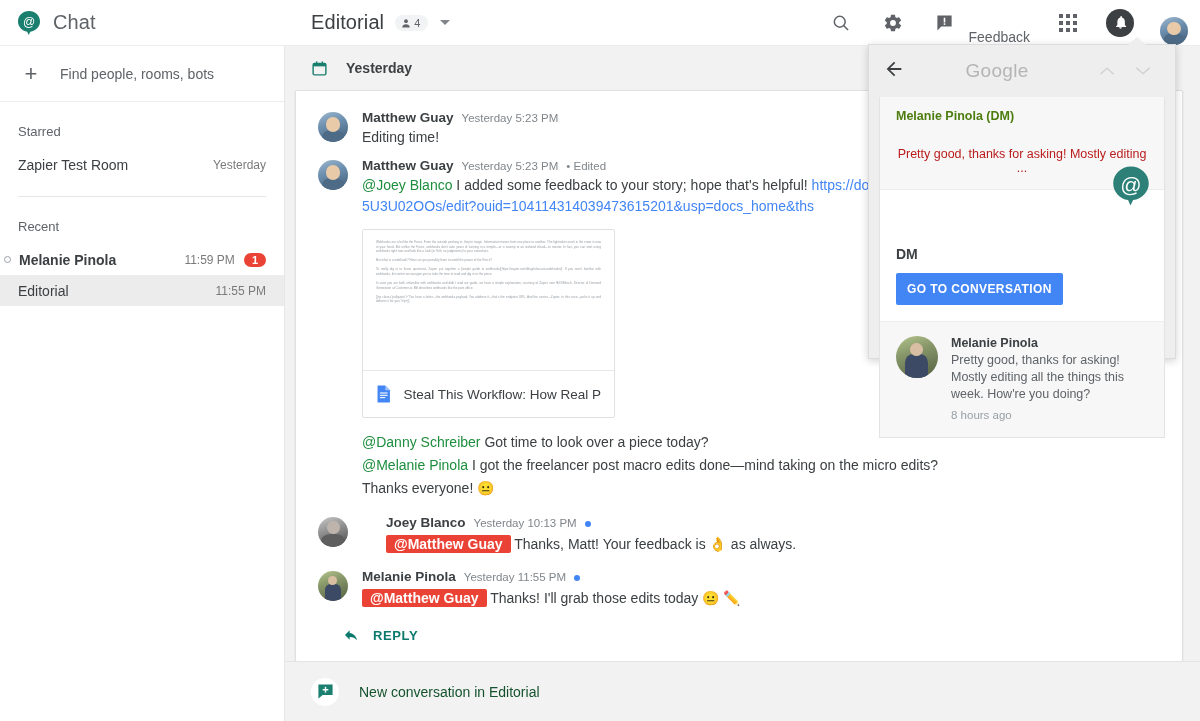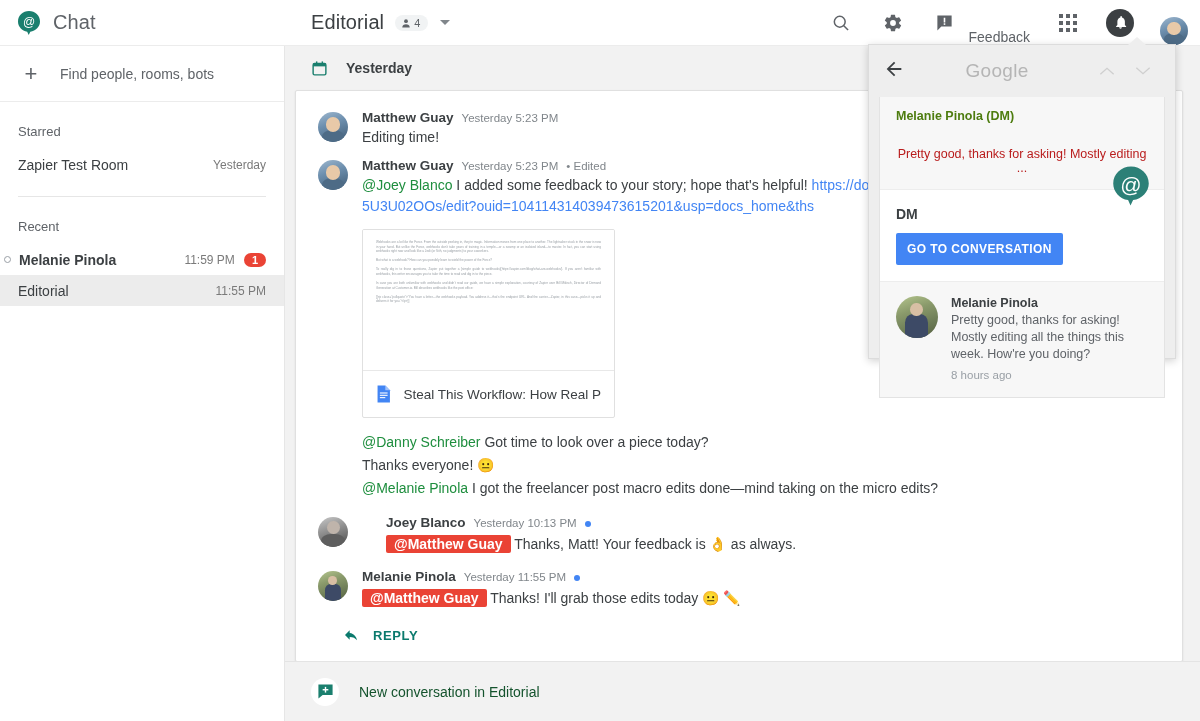--- a/index.html
+++ b/index.html
@@ -110,21 +110,21 @@
   .popup-caret { position:absolute; left:1128px; top:37px; width:0;height:0;
     border-left:9px solid transparent;border-right:9px solid transparent;border-bottom:8px solid #eeeeee; z-index:21;}
   .popup-head { height:52px; display:flex; align-items:center; padding:0 14px; }
   .popup-title { flex:1; text-align:center; font-size:19px; color:#b5b5b5; letter-spacing:.3px;}
   .popup-card { margin: 0 10px; background:#fff; border:1px solid #e3e3e3; border-top:none; }
   .notif-top { background:#f7f7f7; padding:12px 16px 14px 16px; position:relative; border-bottom:1px solid #ededed;}
   .notif-top .t1 { font-size:12.5px; font-weight:bold; color:#4d7c0f;}
   .notif-top .t2 { font-size:12.5px; color:#b91c1c; margin-top:24px;text-align:center;}
   .at-badge { position:absolute; right:12px; bottom:-18px; width:42px;height:42px; }
   .notif-mid { padding: 16px 16px 16px 16px; }
-  .notif-mid .lbl { font-size:14px; color:#3c4043; font-weight:bold;}
+  .notif-mid .lbl { font-size:14px; color:#3c4043; font-weight:bold;margin-top:40px;}
   .gotobtn { margin-top:11px; background:#4285f4; color:#fff; font-size:12px; font-weight:bold;
      border:none; padding:9px 11px; letter-spacing:.4px; cursor:pointer; border-radius:2px;}
   .notif-bot { background:#f7f7f7; border-top:1px solid #ededed; display:flex; gap:13px; padding:14px 16px 16px 16px;}
   .notif-bot .av { width:42px;height:42px;border-radius:50%;flex:none;overflow:hidden;}
   .notif-bot .nm { font-size:12.5px; font-weight:bold; color:#3c4043;}
   .notif-bot .tx { font-size:12.5px; color:#5f6368; line-height:17px; margin-top:2px;}
   .notif-bot .ag { font-size:11.5px; color:#9aa0a6; margin-top:6px;}
   .pop-chev { color:#cfcfcf; font-size:14px; padding: 0 10px; cursor:pointer; }
 
   
@@ -285,22 +285,22 @@
                   <path d="M12 1l6 6h-6z" fill="#a1c2fa"></path>
                 <rect x="5" y="10" width="10" height="1.4" fill="#fff"></rect>
                   <rect x="5" y="13" width="10" height="1.4" fill="#fff"></rect>
                   <rect x="5" y="16" width="7" height="1.4" fill="#fff"></rect>
               </svg>
               <span class="doc-name">Steal This Workflow: How Real People U...</span>
             </div>
           </div>
 
           <div class="mtext" style="margin-top:14px;"><span class="mention">@Danny Schreiber</span><span> Got time to look over a piece today?</span></div>
+          <div class="mtext"><span class="mention">@Melanie Pinola</span><span> I got the freelancer post macro edits done—mind taking on the micro edits?</span></div>
           <div class="mtext">Thanks everyone! 😐</div>
-          <div class="mtext"><span class="mention">@Melanie Pinola</span><span> I got the freelancer post macro edits done—mind taking on the micro edits?</span></div>
         </div>
       </div>
 
       <div class="msg" style="padding-top:16px;gap:24px;">
         <div class="av avj"></div>
         <div class="body">
           <div class="mhead">
             <span class="mname">Joey Blanco</span>
             <span class="mtime">Yesterday 10:13 PM</span>
             <span class="newdot"></span>

